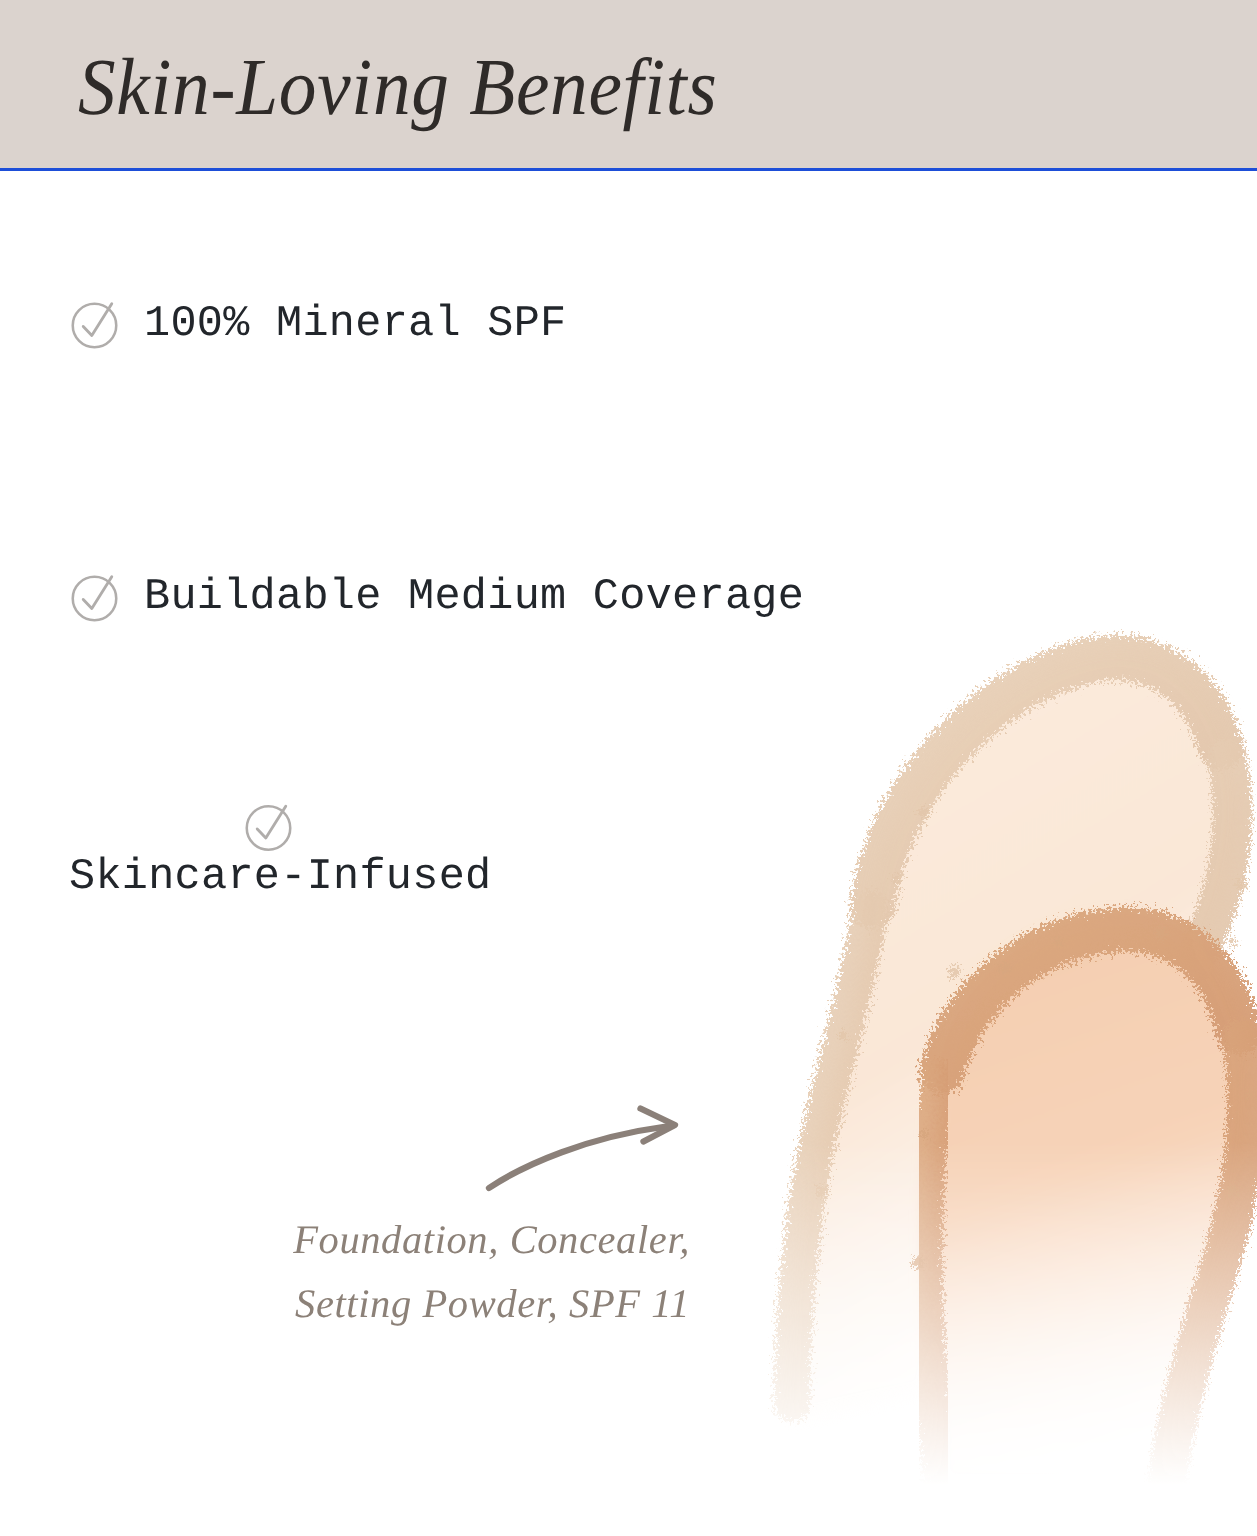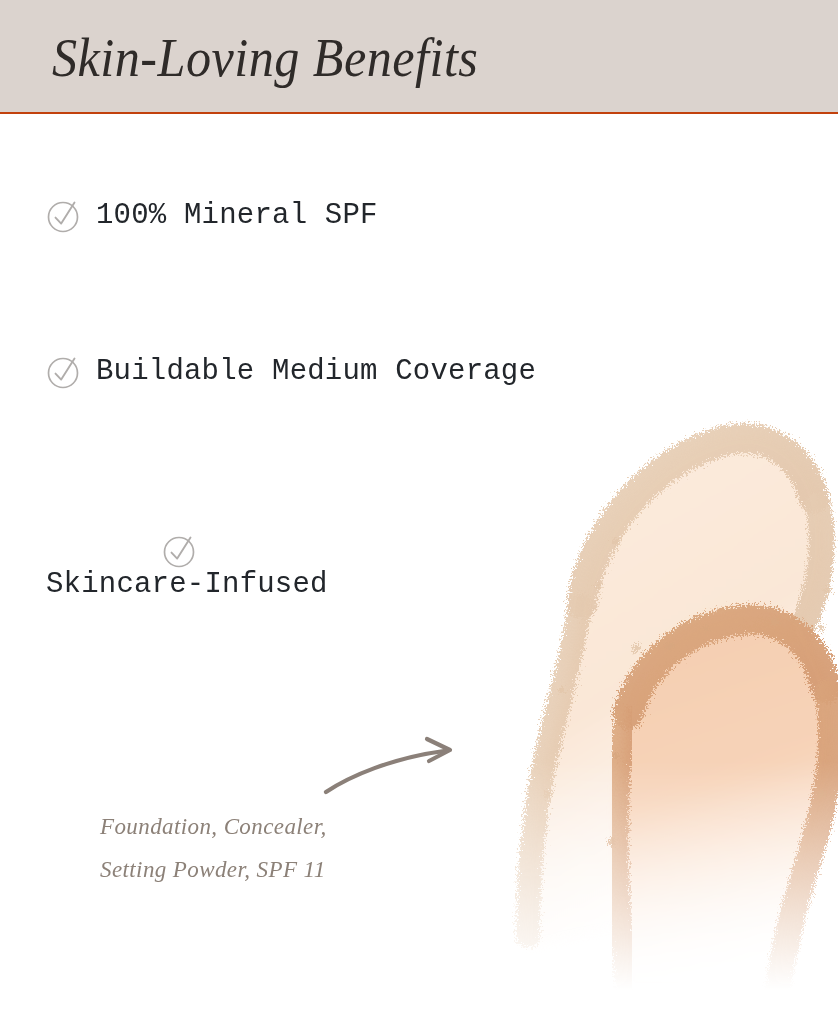--- a/index.html
+++ b/index.html
@@ -20,21 +20,21 @@
 
   
   #header-band {
     position: absolute;
     left: 0;
     top: 0;
     width: 838px;
     height: 114px;
     background: #dbd3ce;
     box-sizing: border-box;
-    border-bottom: 2px solid #c2410c;
+    border-bottom: 2px solid #1d4ed8;
   }
   #header-title {
     position: absolute;
     left: 52px;
     top: 28px;
     font-family: "Liberation Serif", "DejaVu Serif", serif;
     font-style: italic;
     font-size: 54px;
     line-height: 60px;
     letter-spacing: 0.5px;
@@ -52,21 +52,21 @@
     width: 838px;
   }
   .benefit-row {
     position: absolute;
     left: 46px;
     display: flex;
     align-items: center;
     height: 44px;
   }
   .benefit-row.r0 { top: 80px; }
-  .benefit-row.r1 { top: 236px; }
+  .benefit-row.r1 { top: 262px; }
   .benefit-row.r2 { top: 420px; flex-direction: column; }
 
   .check-icon {
     width: 34px;
     height: 34px;
     flex: 0 0 34px;
     margin-right: 16px;
     position: relative;
     display: block;
   }
@@ -104,24 +104,25 @@
   #callout-arrow svg { display: block; }
 
   
   #caption {
     position: absolute;
     left: 100px;
     top: 805px;
     width: 360px;
     font-family: "Liberation Serif", "DejaVu Serif", serif;
     font-style: italic;
-    font-size: 23px;
+    font-size: 27px;
     line-height: 43px;
     color: #8c8178;
     letter-spacing: 0.4px;
+    text-align: right;
   }
   .caption-line { display: block; white-space: nowrap; }
 </style>
 </head>
 <body>
 
 <div id="page">
 
   <div id="header-band">
     <div id="header-title">Skin-Loving Benefits</div>

